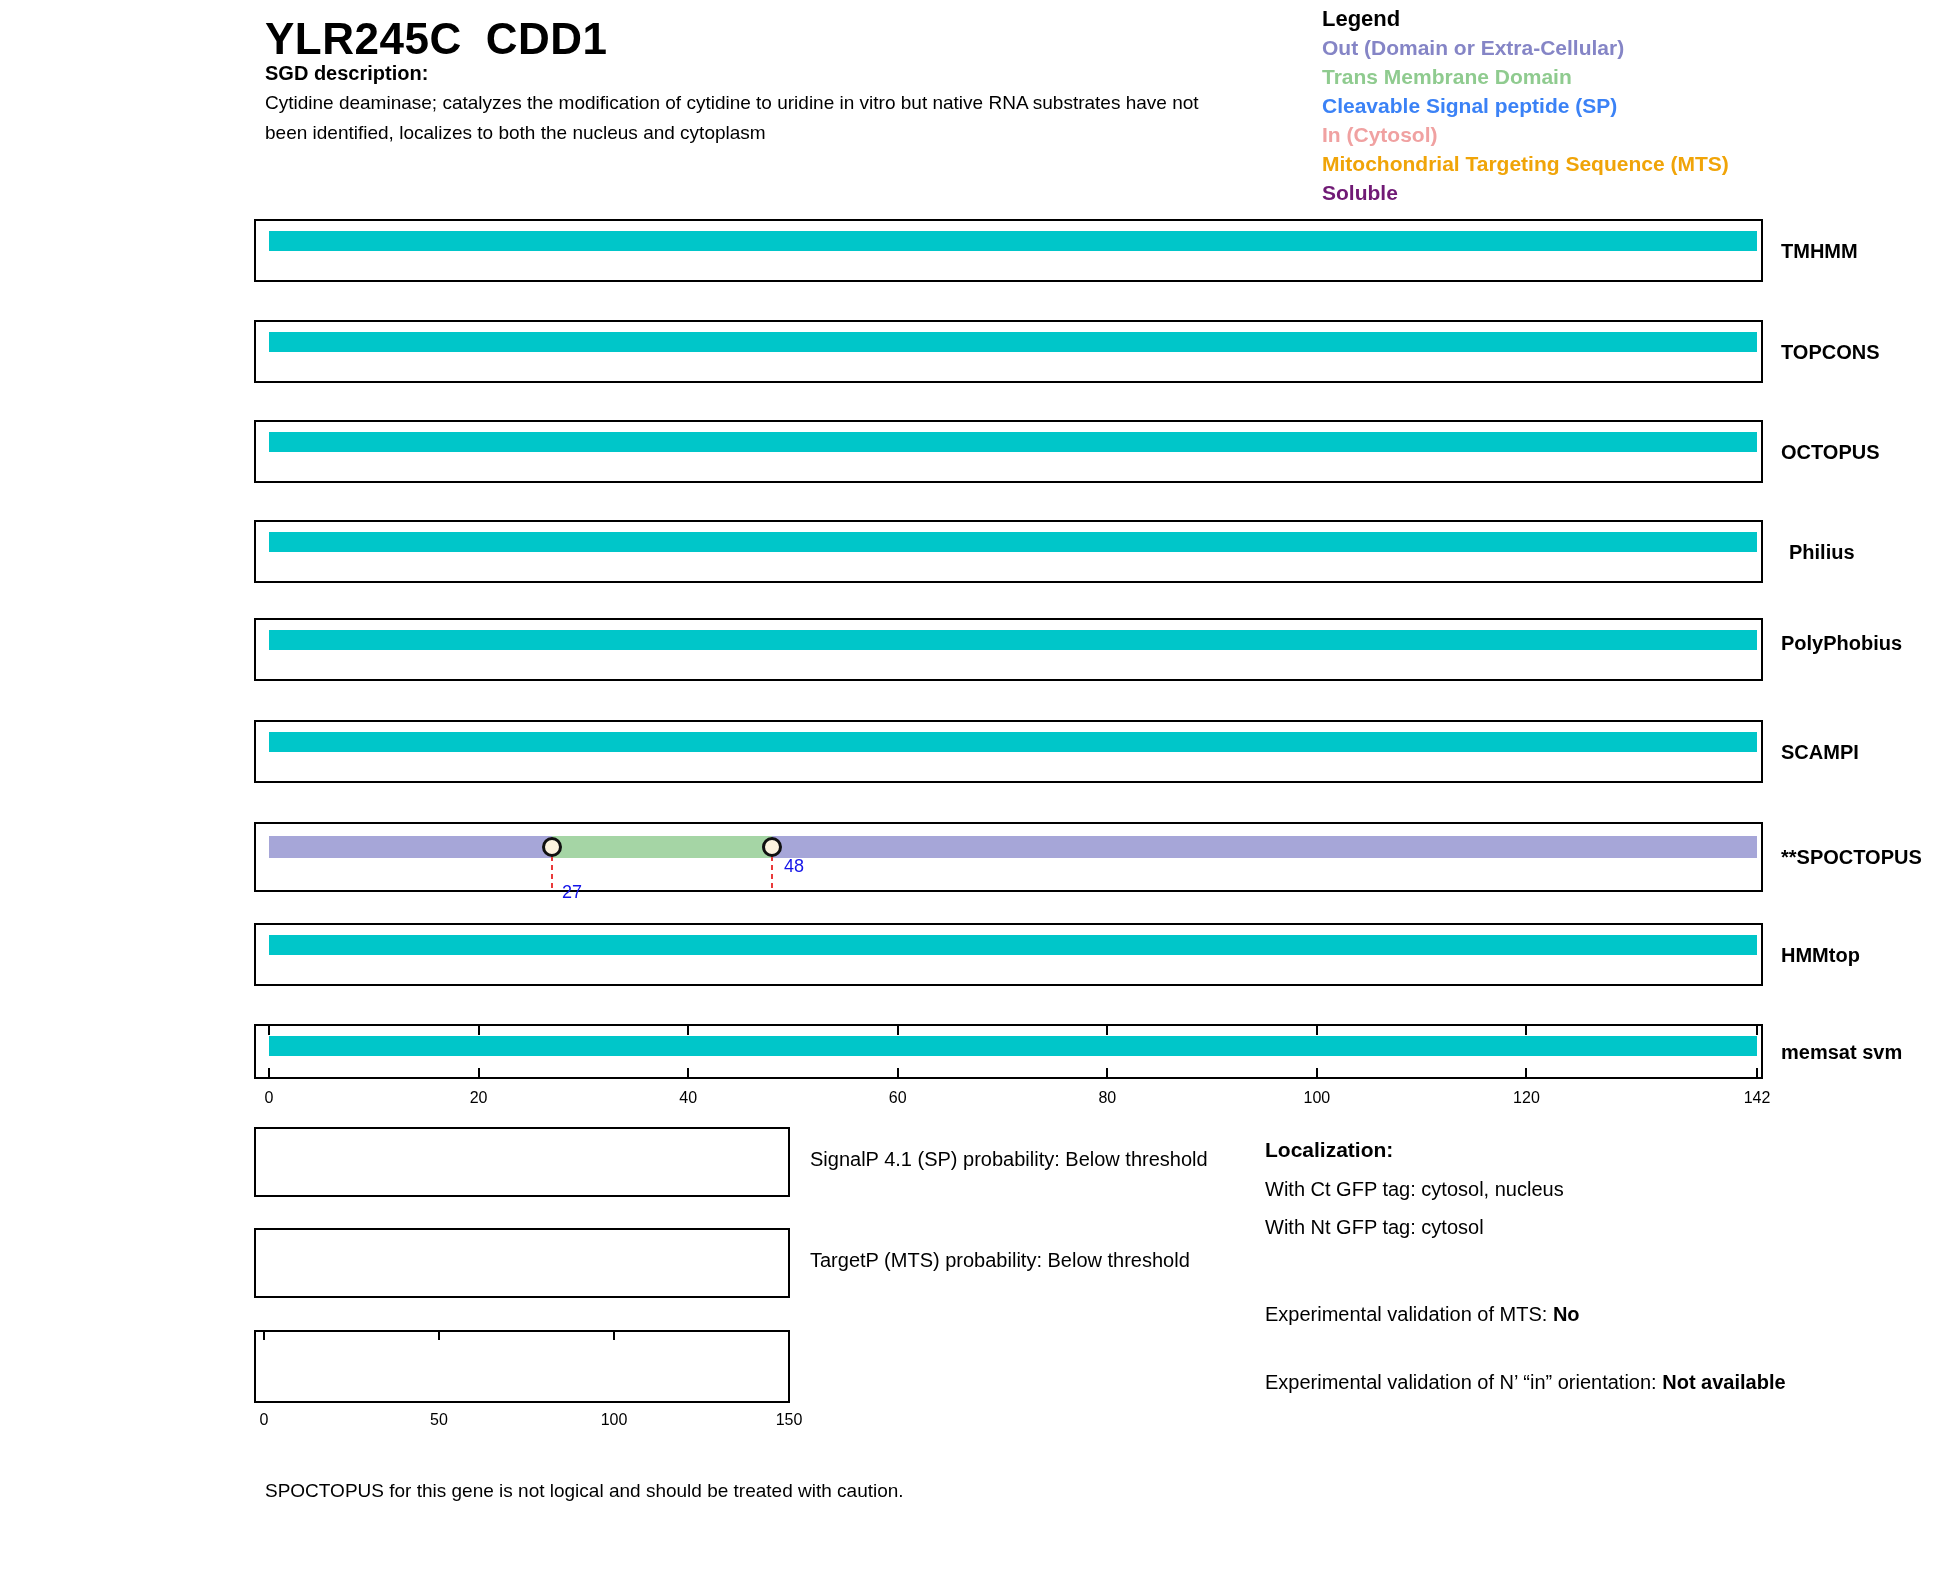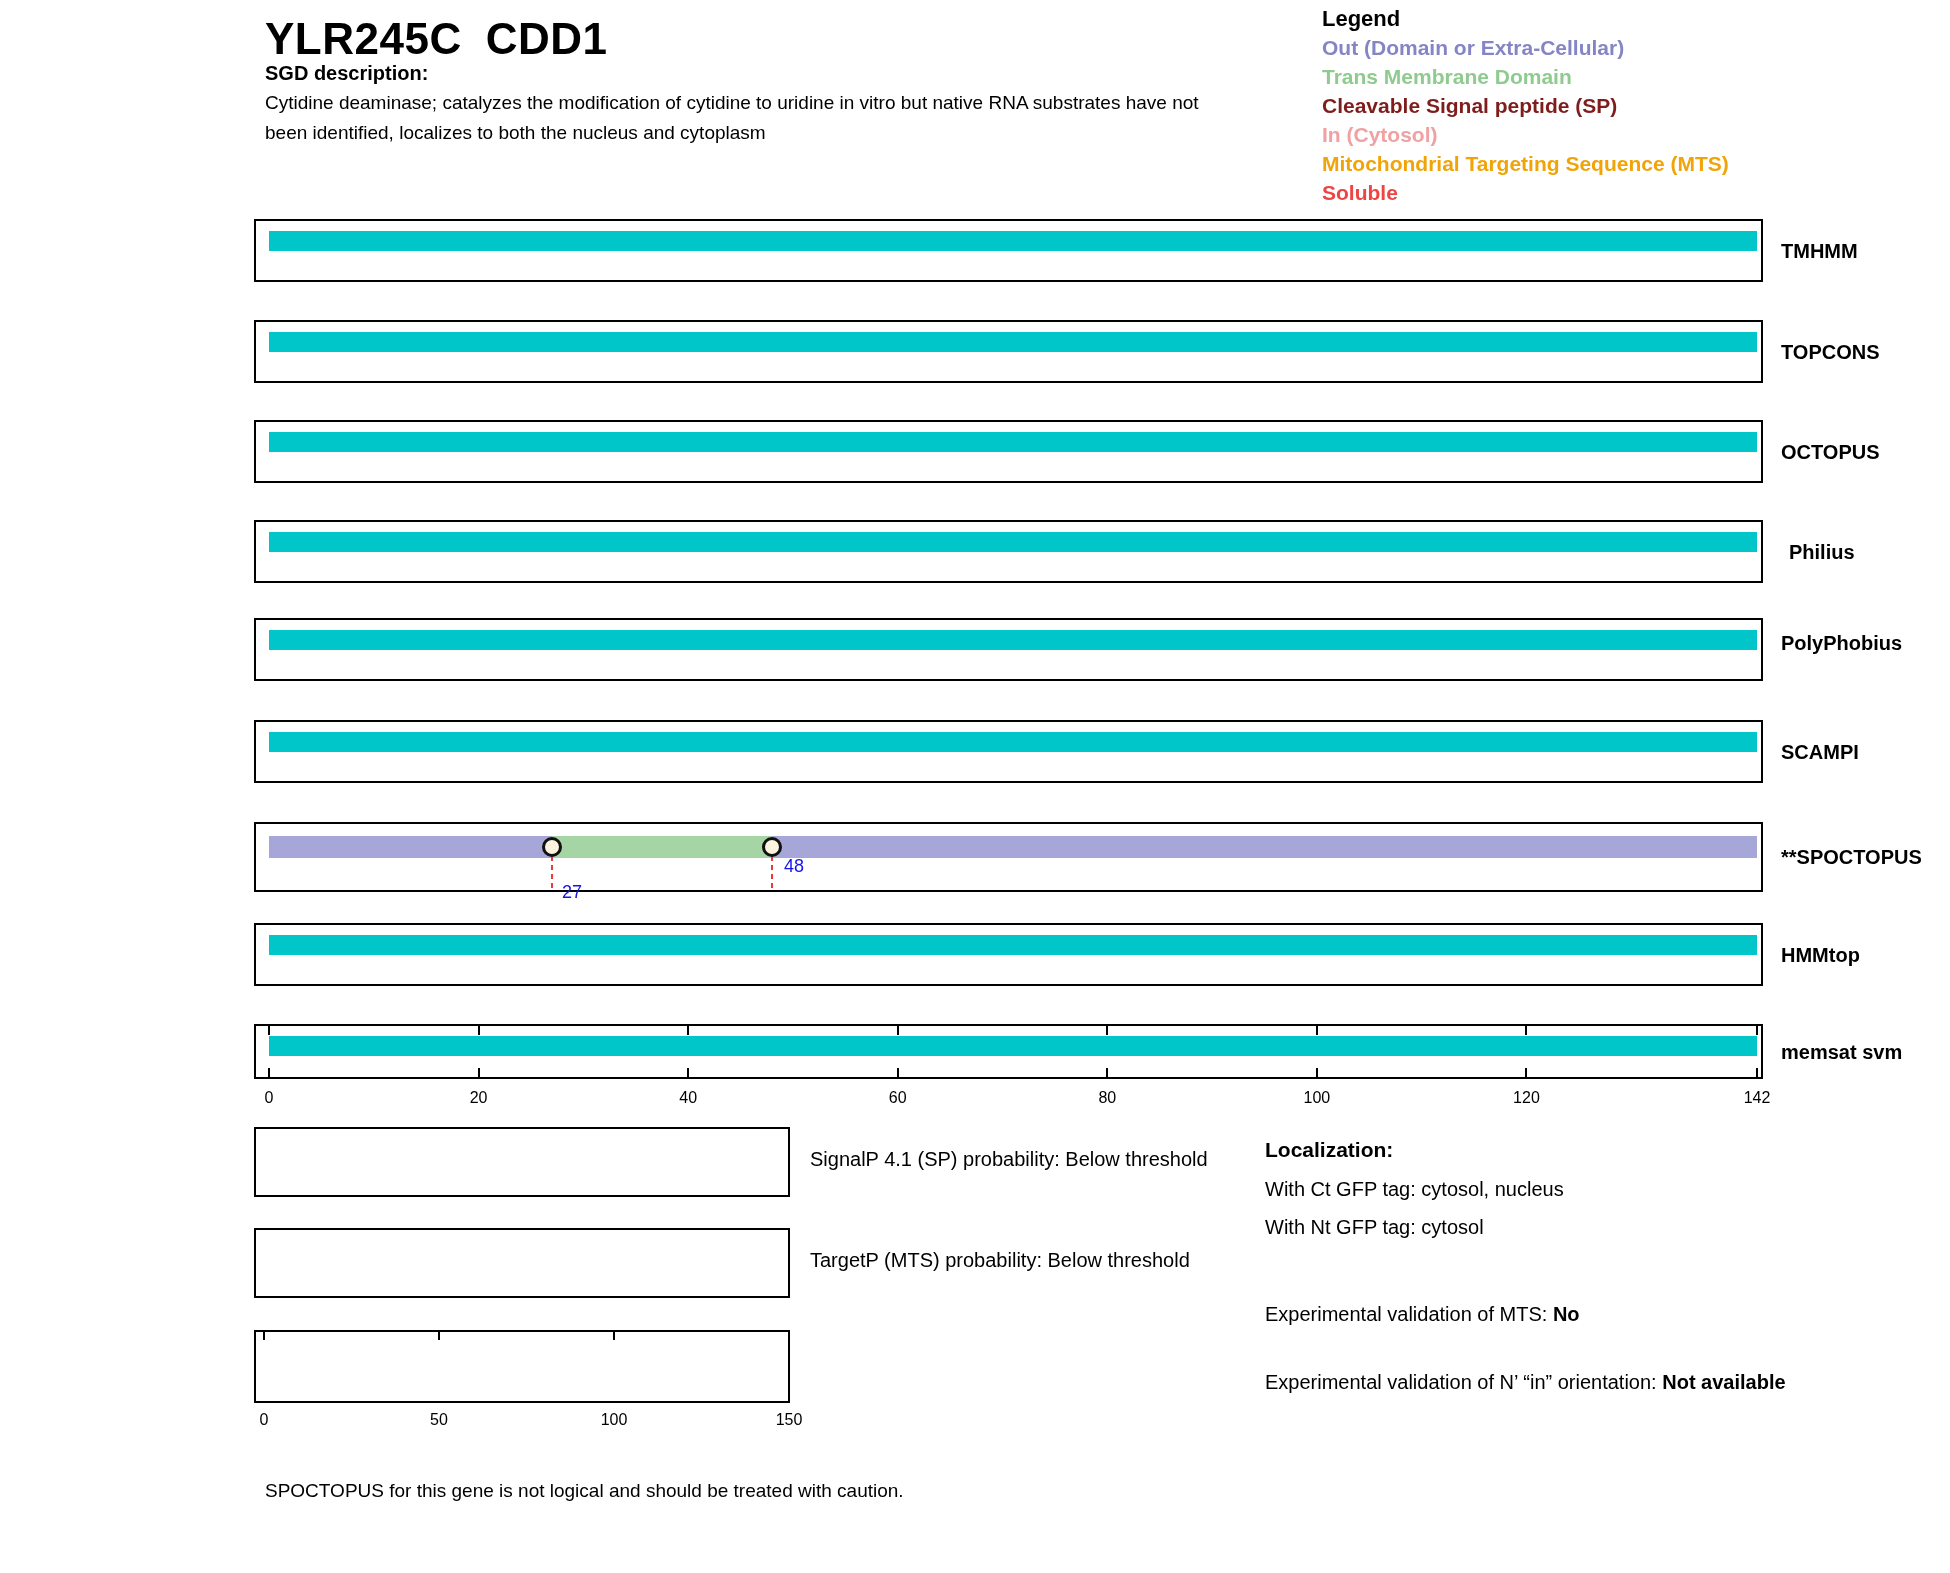--- a/index.html
+++ b/index.html
@@ -36,24 +36,24 @@
   <div class="abs title" style="left:265px;top:14px"><span>YLR245C</span><span class="title-gap"></span><span>CDD1</span></div>
 
   <div class="abs sgd-label" style="left:265px;top:62px">SGD description:</div>
   <div class="abs sgd-desc" style="left:265px;top:88px">Cytidine deaminase; catalyzes the modification of cytidine to uridine in vitro but native RNA substrates have not been identified, localizes to both the nucleus and cytoplasm</div>
 
   <div class="abs" style="left:1322px;top:4px">
     <div class="legend-title">Legend</div>
     <div id="legend-items">
         <div class="legend-item" style="color: rgb(133, 133, 198);">Out (Domain or Extra-Cellular)</div>
         <div class="legend-item" style="color: rgb(143, 203, 143);">Trans Membrane Domain</div>
-        <div class="legend-item" style="color: #7f1d1d;">Cleavable Signal peptide (SP)</div>
+        <div class="legend-item" style="color: #3b82f6;">Cleavable Signal peptide (SP)</div>
         <div class="legend-item" style="color: rgb(240, 161, 161);">In (Cytosol)</div>
         <div class="legend-item" style="color: rgb(240, 164, 8);">Mitochondrial Targeting Sequence (MTS)</div>
-        <div class="legend-item" style="color: #ef4444;">Soluble</div>
+        <div class="legend-item" style="color: #701a75;">Soluble</div>
       </div>
   </div>
 
   <div class="plot-box" style="top:1127px;height:70px"></div>
   <div class="plot-box" style="top:1228px;height:70px"></div>
   <div class="plot-box" style="top:1330px;height:73px"></div>
 
   <div class="plot-label" style="top:1148px">SignalP 4.1 (SP) probability: Below threshold</div>
   <div class="plot-label" style="top:1249px">TargetP (MTS) probability: Below threshold</div>
 

